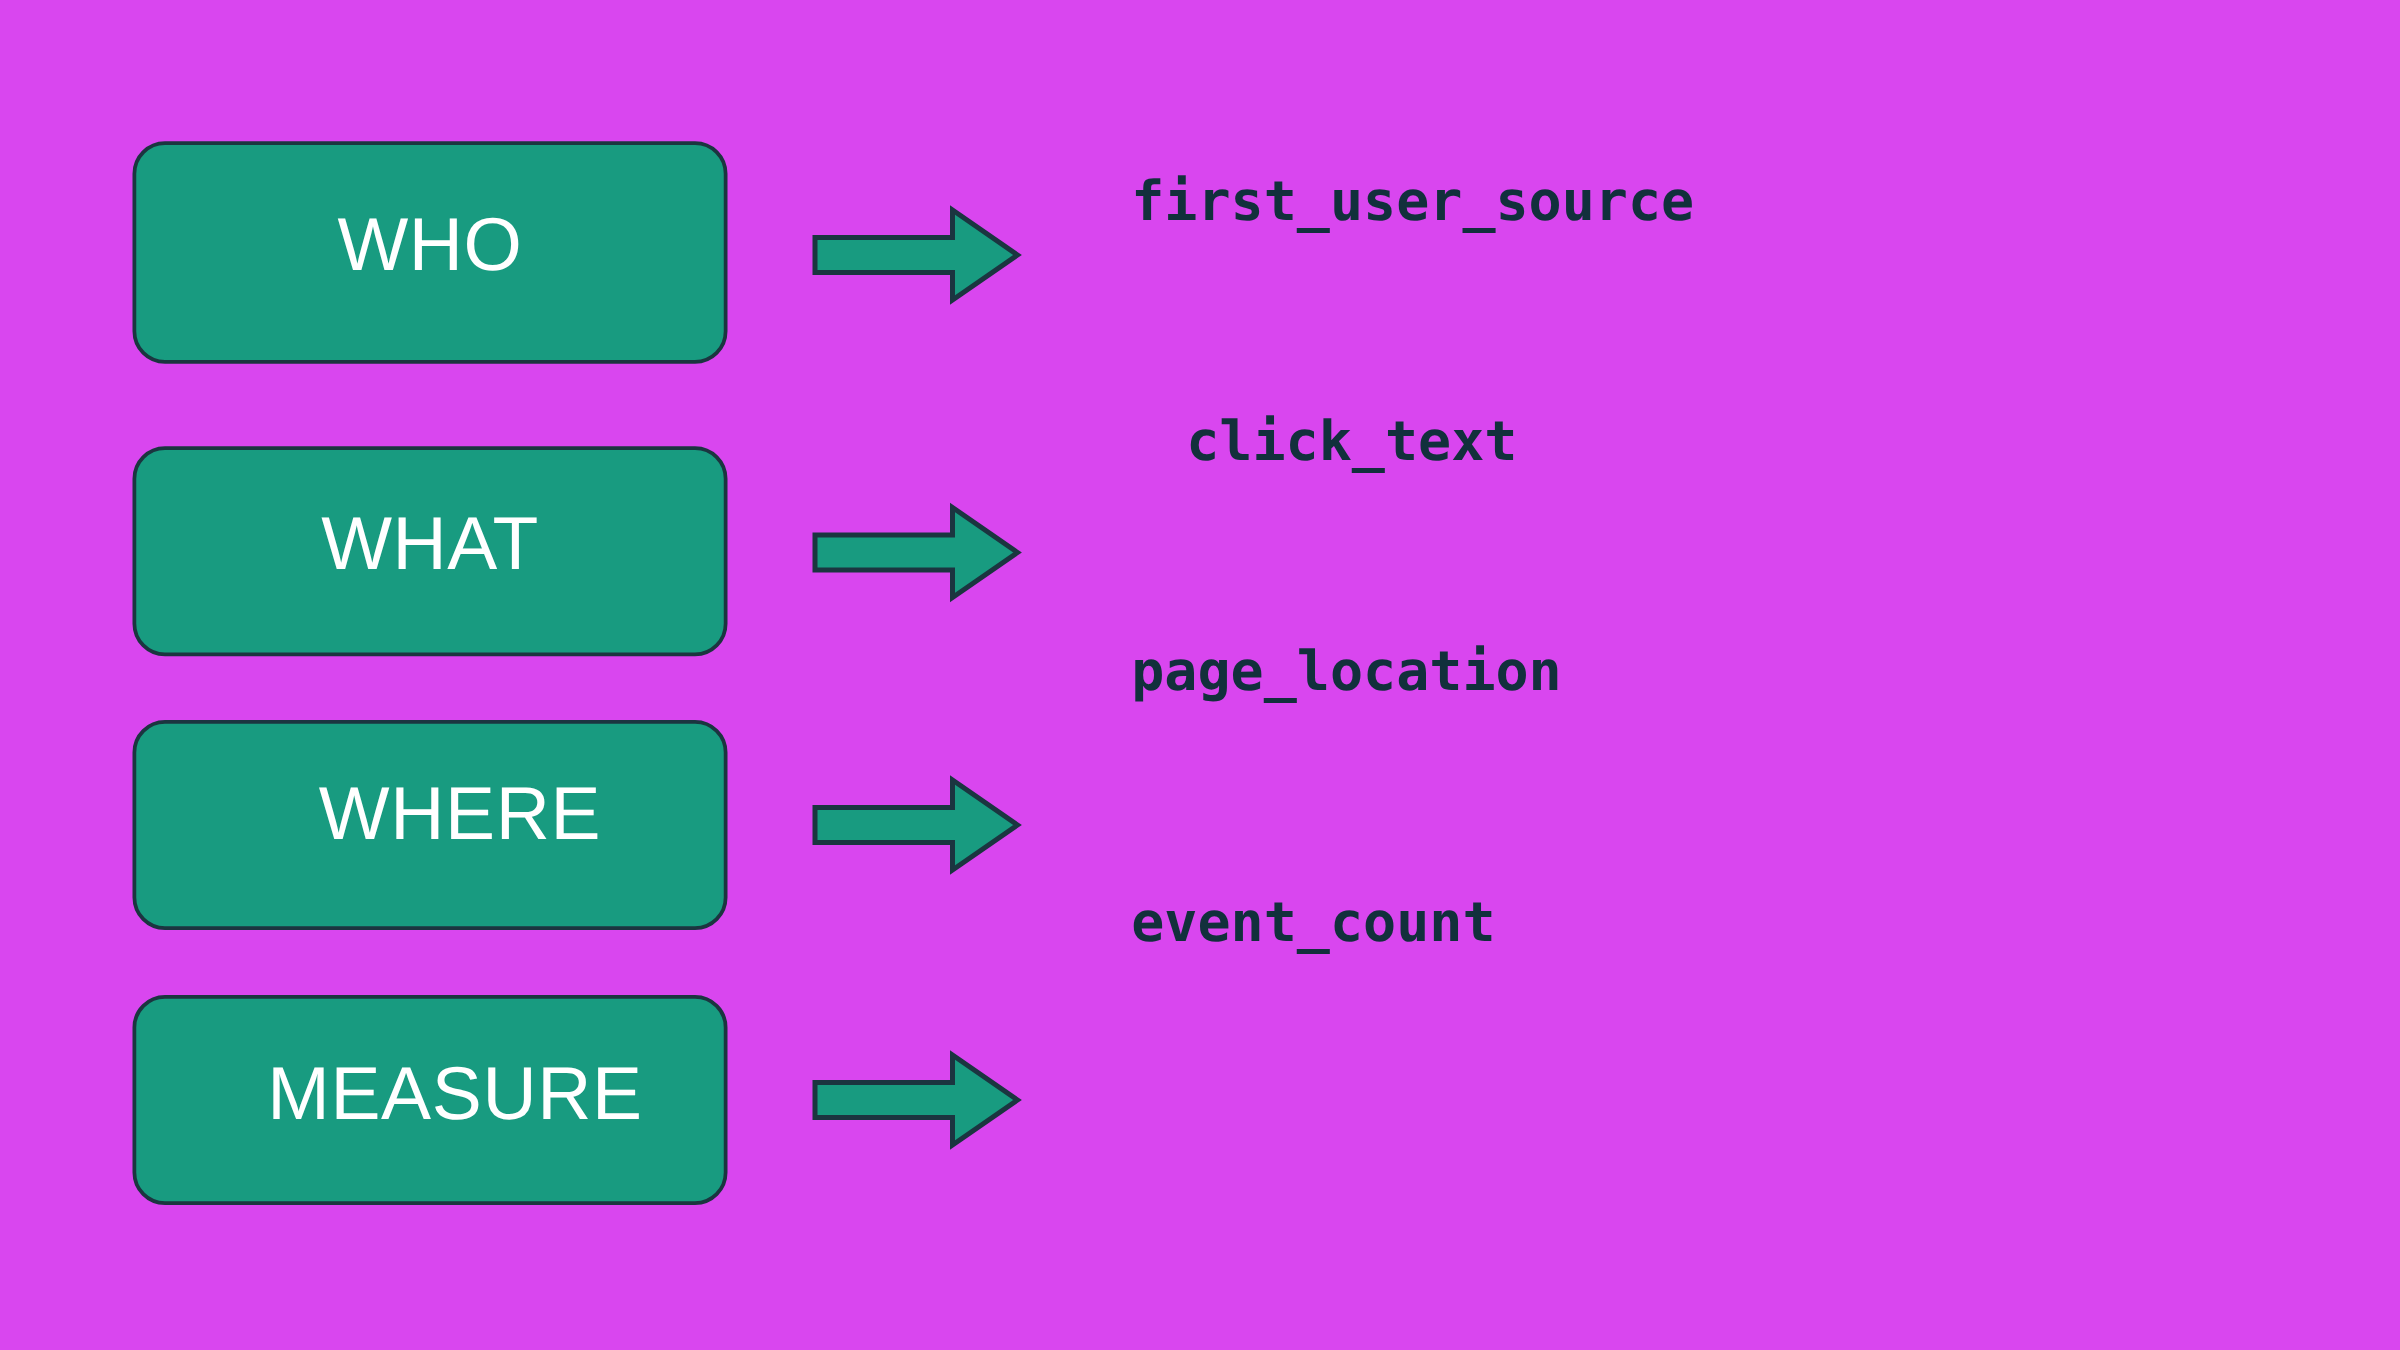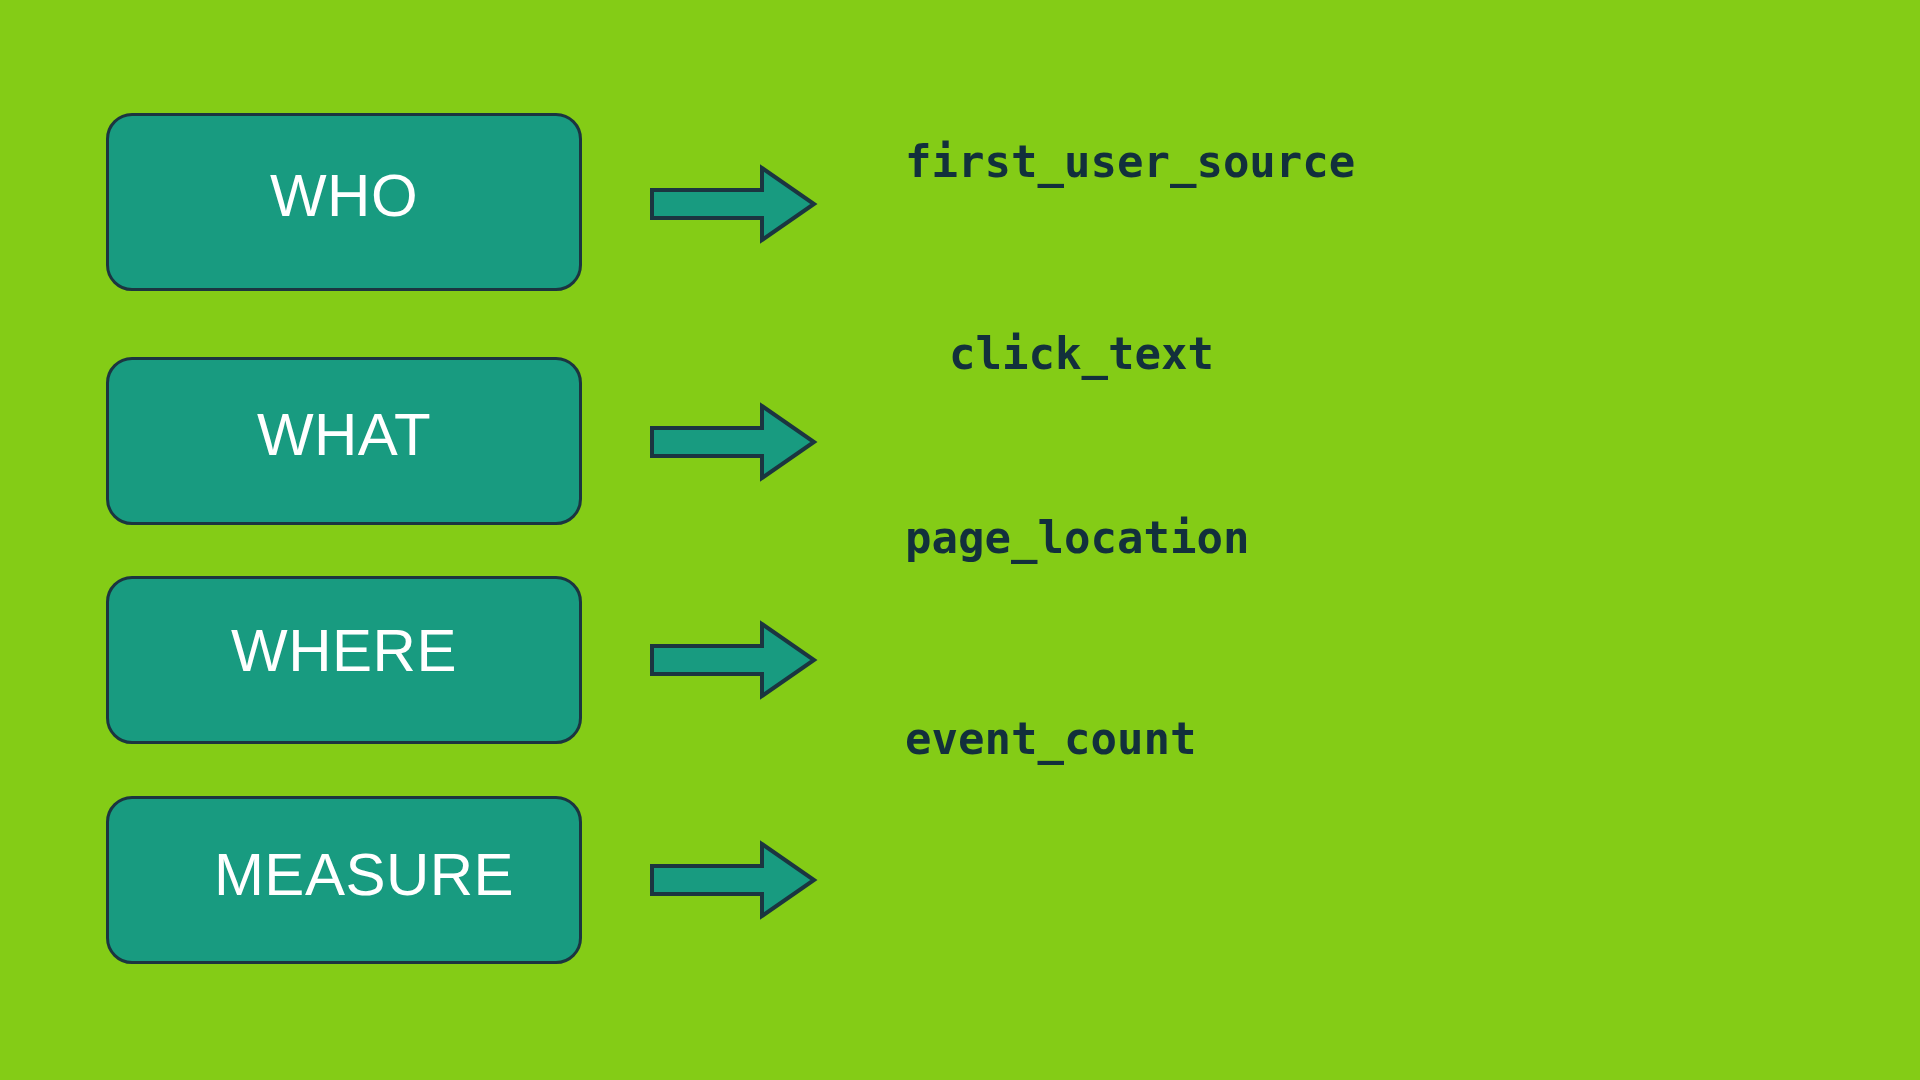--- a/index.html
+++ b/index.html
@@ -11,21 +11,21 @@
     width: 1920px;
     height: 1080px;
     overflow: hidden;
     font-family: "Liberation Sans", sans-serif;
   }
 
   #canvas {
     position: relative;
     width: 1920px;
     height: 1080px;
-    background: #84cc16;
+    background: #d946ef;
   }
 
   .row {
     position: absolute;
     left: 0;
     width: 1920px;
   }
 
   
   .concept-box {
@@ -107,21 +107,21 @@
       <svg viewBox="0 0 166 76" xmlns="http://www.w3.org/2000/svg">
         <polygon points="2,24 112,24 112,2 164,38 112,74 112,52 2,52" fill="#189b80" stroke="#1b3540" stroke-width="4" stroke-linejoin="miter"></polygon>
       </svg>
     </div>
 
     <div class="field-name" style="top:332px;margin-left:44px;">click_text</div>
   </div>
 
   <div class="row" style="top:0;">
     <div class="concept-box" style="top:576px; height:168px;">
-      <div class="concept-label" style="top:42px;">WHERE</div>
+      <div class="concept-label" style="top:42px;padding-left:24px;">WHERE</div>
     </div>
 
     <div class="arrow" style="top:622px;">
       <svg viewBox="0 0 166 76" xmlns="http://www.w3.org/2000/svg">
         <polygon points="2,24 112,24 112,2 164,38 112,74 112,52 2,52" fill="#189b80" stroke="#1b3540" stroke-width="4" stroke-linejoin="miter"></polygon>
       </svg>
     </div>
 
     <div class="field-name" style="top:516px;">page_location</div>
   </div>

